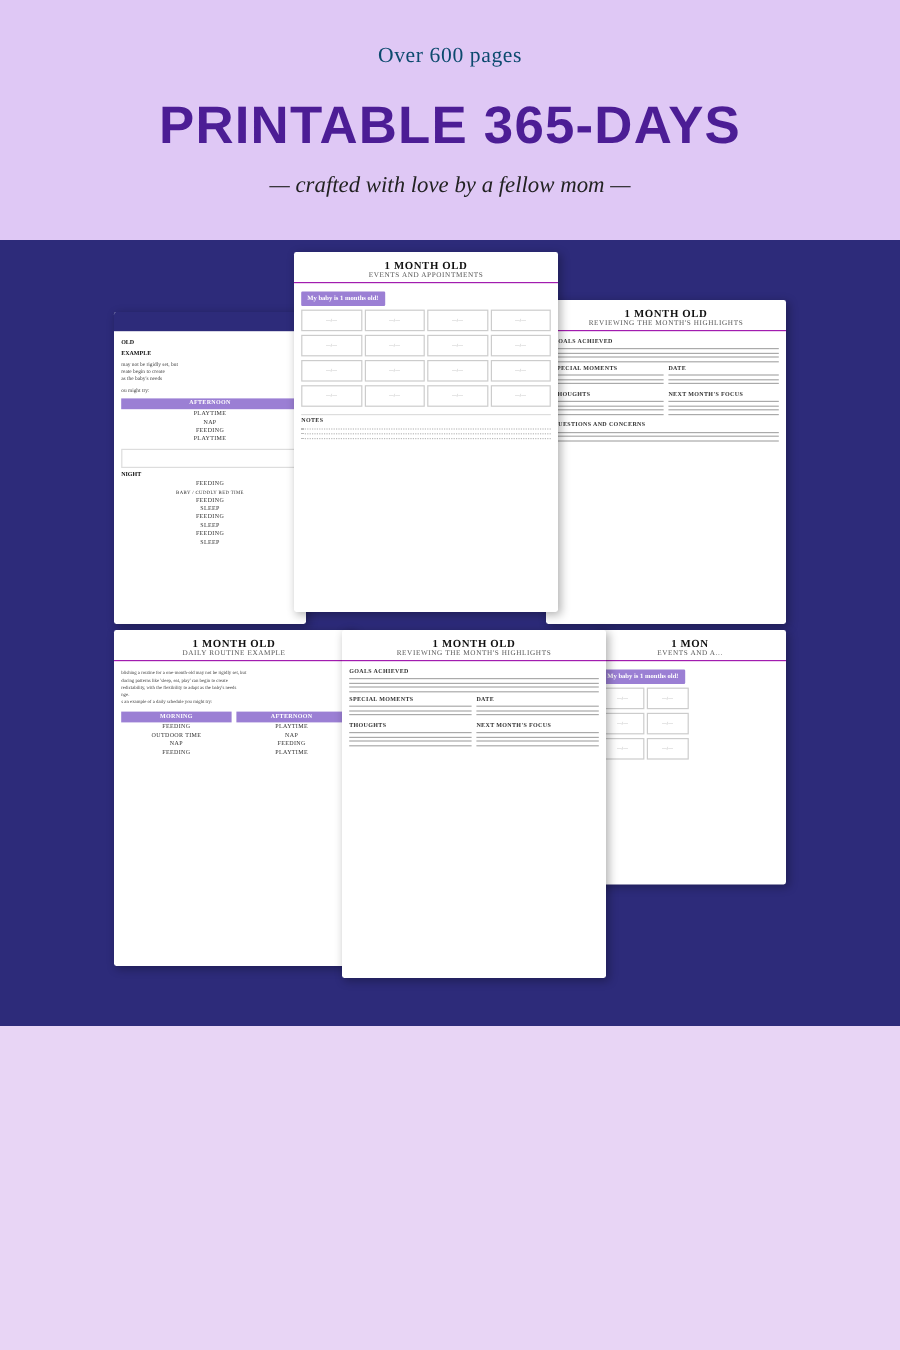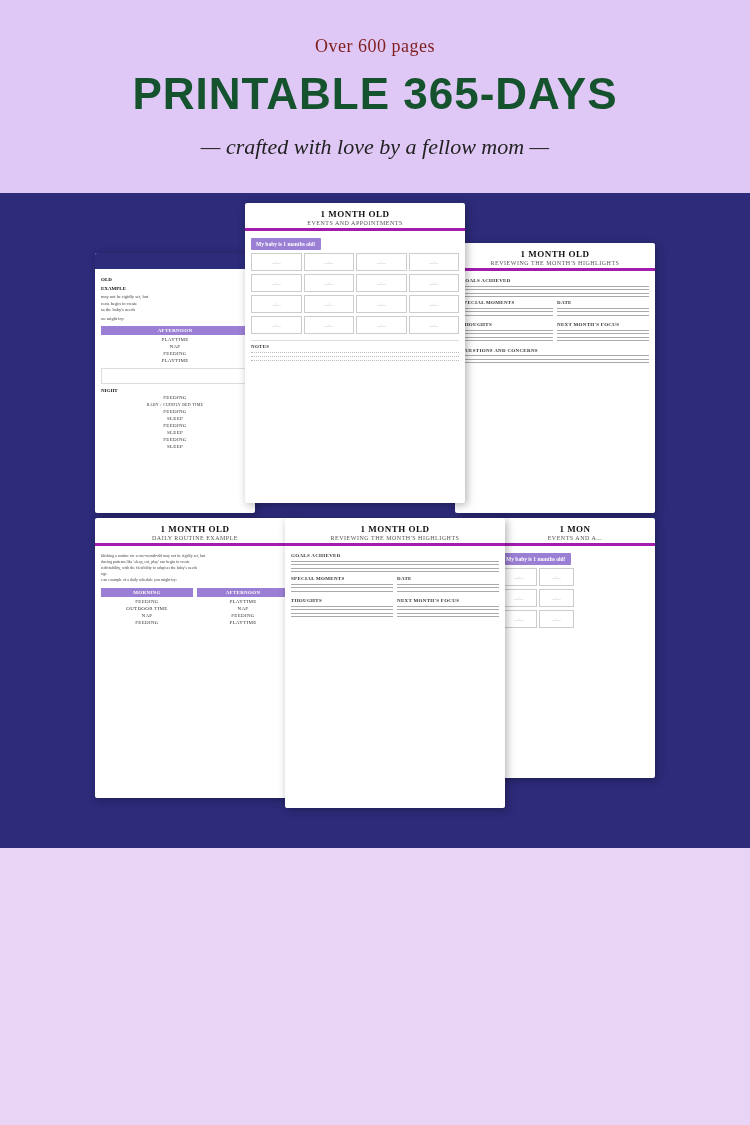--- a/index.html
+++ b/index.html
@@ -14,37 +14,37 @@
     
     .header {
       background: #dfc8f5;
       text-align: center;
       padding: 36px 40px 30px;
     }
     .header-subtitle {
       font-family: Georgia, serif;
       font-size: 18px;
       font-weight: normal;
-      color: #7f1d1d;
-      margin-bottom: 13px;
+      color: #0c4a6e;
+      margin-bottom: 24px;
       letter-spacing: 0.5px;
     }
     .header-title {
       font-family: Arial, sans-serif;
       font-size: 44px;
       font-weight: 900;
-      color: #14532d;
+      color: #4c1d95;
       line-height: 1.1;
       text-transform: uppercase;
       letter-spacing: 1px;
       margin-bottom: 12px;
     }
     .header-tagline {
       font-family: Georgia, serif;
-      font-size: 22px;
+      font-size: 19px;
       font-style: italic;
       color: #222;
       line-height: 1.5;
     }
 
     
     .pages-area {
       background: #2d2b7a;
       padding: 20px 10px;
     }
@@ -102,37 +102,37 @@
       transform: translateX(10px) translateY(0px);
       z-index: 2;
     }
     .page-card.bottom-center {
       width: 220px;
       height: 290px;
       z-index: 3;
     }
     .page-card.bottom-right {
       width: 160px;
-      height: 260px;
+      height: 212px;
       transform: translateX(-10px);
       z-index: 2;
       overflow: hidden;
     }
 
     
     .card-purple-bar {
       background: #2d2b7a;
       height: 16px;
       width: 100%;
     }
 
     .card-header {
       text-align: center;
       padding: 6px 8px 2px;
-      border-bottom: 3px solid #a21caf;
+      border-bottom: 1px solid #a21caf;
     }
     .card-header-title {
       font-size: 9px;
       font-weight: bold;
       color: #111;
       text-transform: uppercase;
       letter-spacing: 0.5px;
     }
     .card-header-subtitle {
       font-size: 6px;

